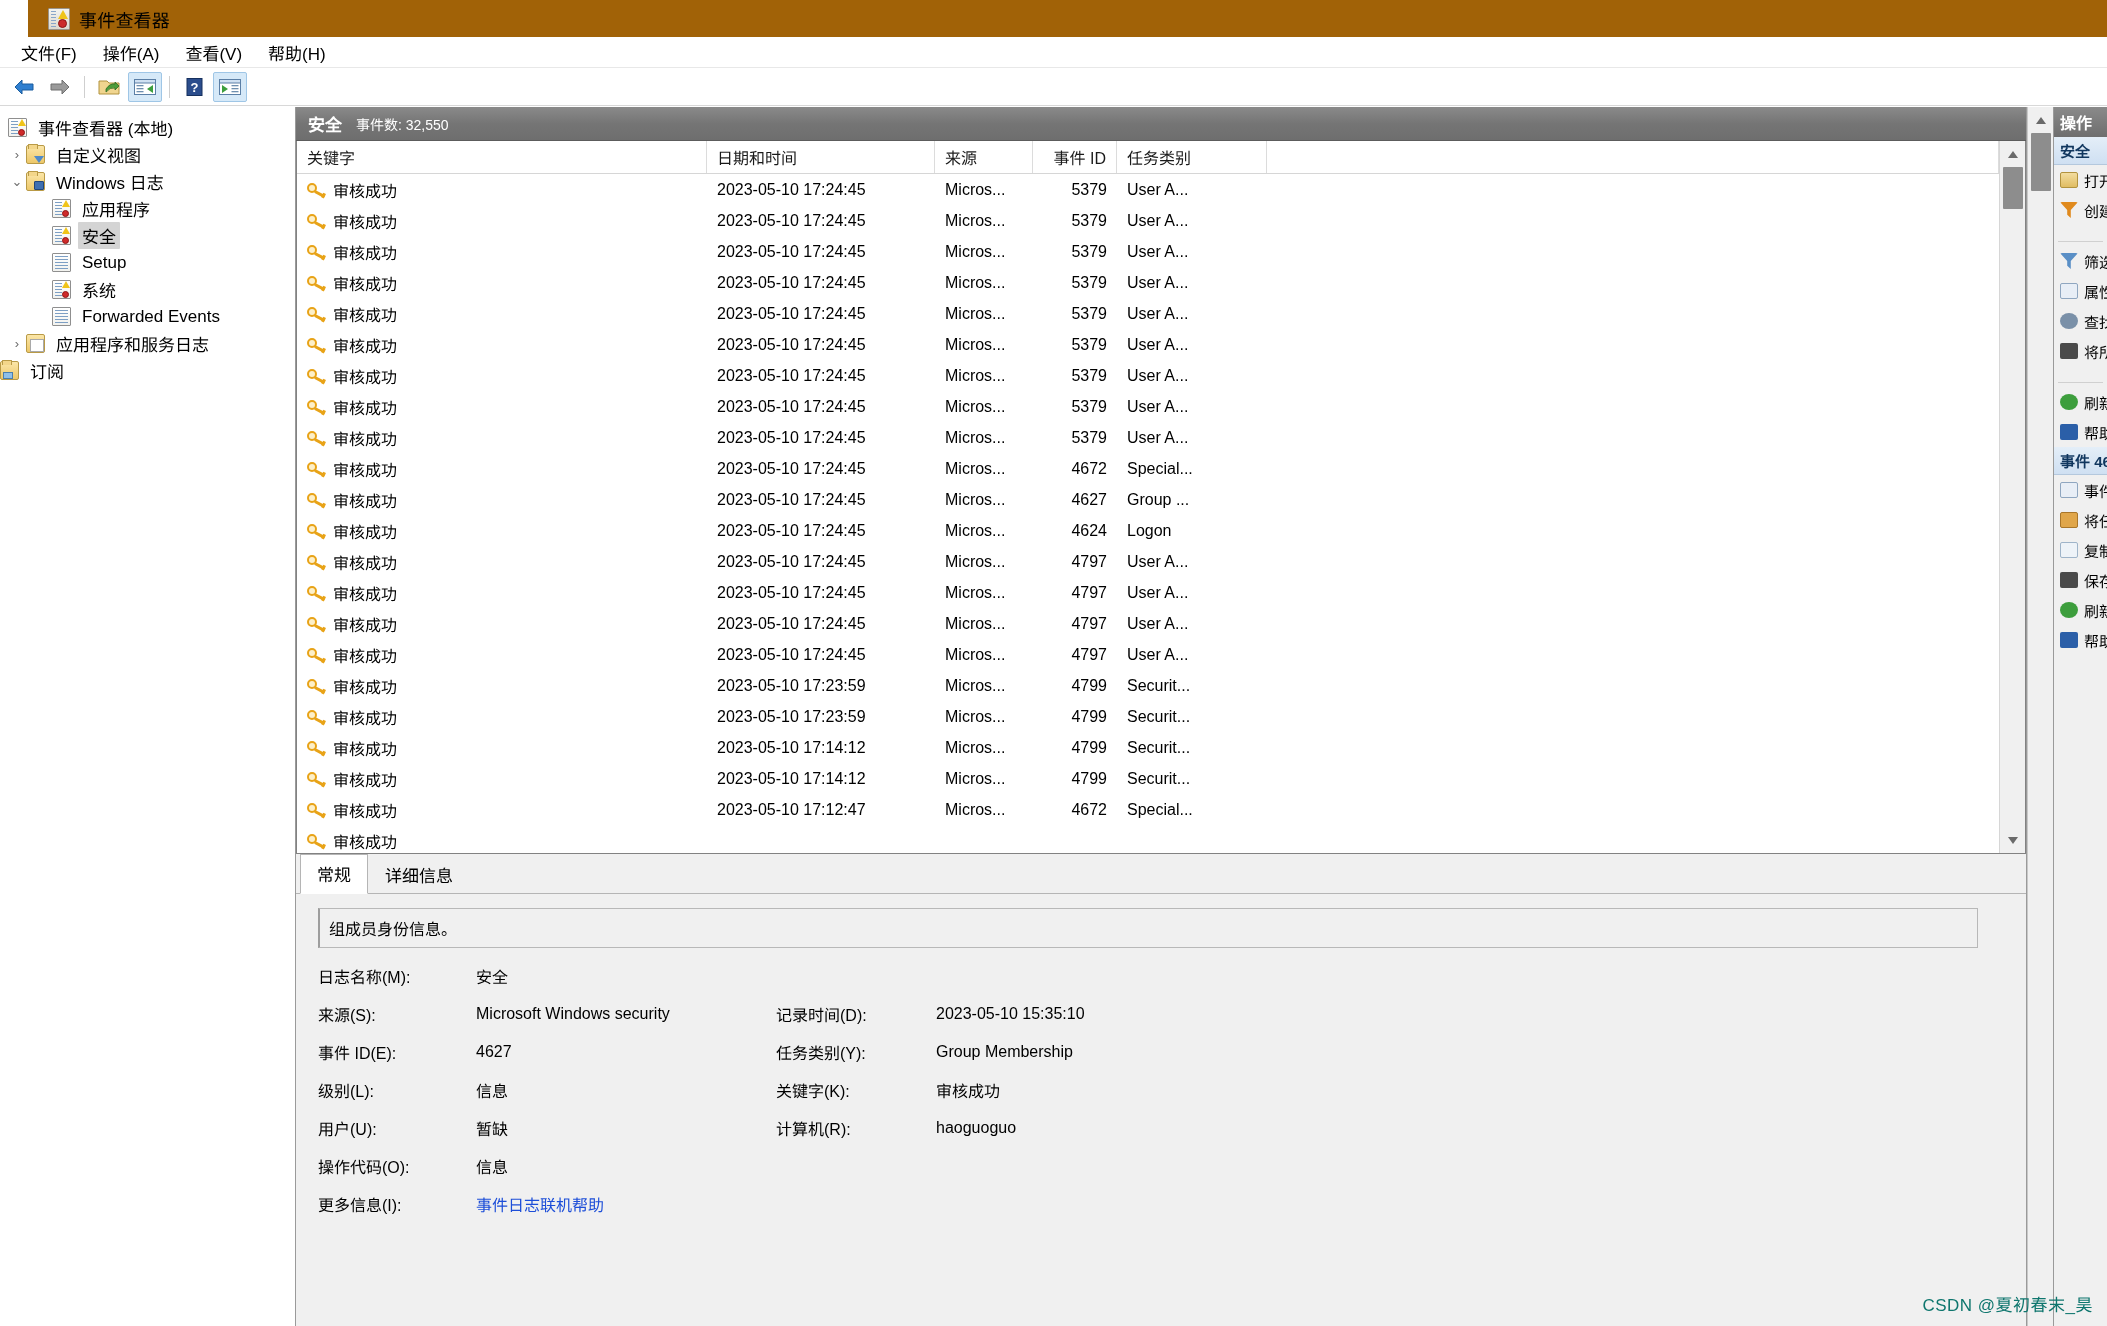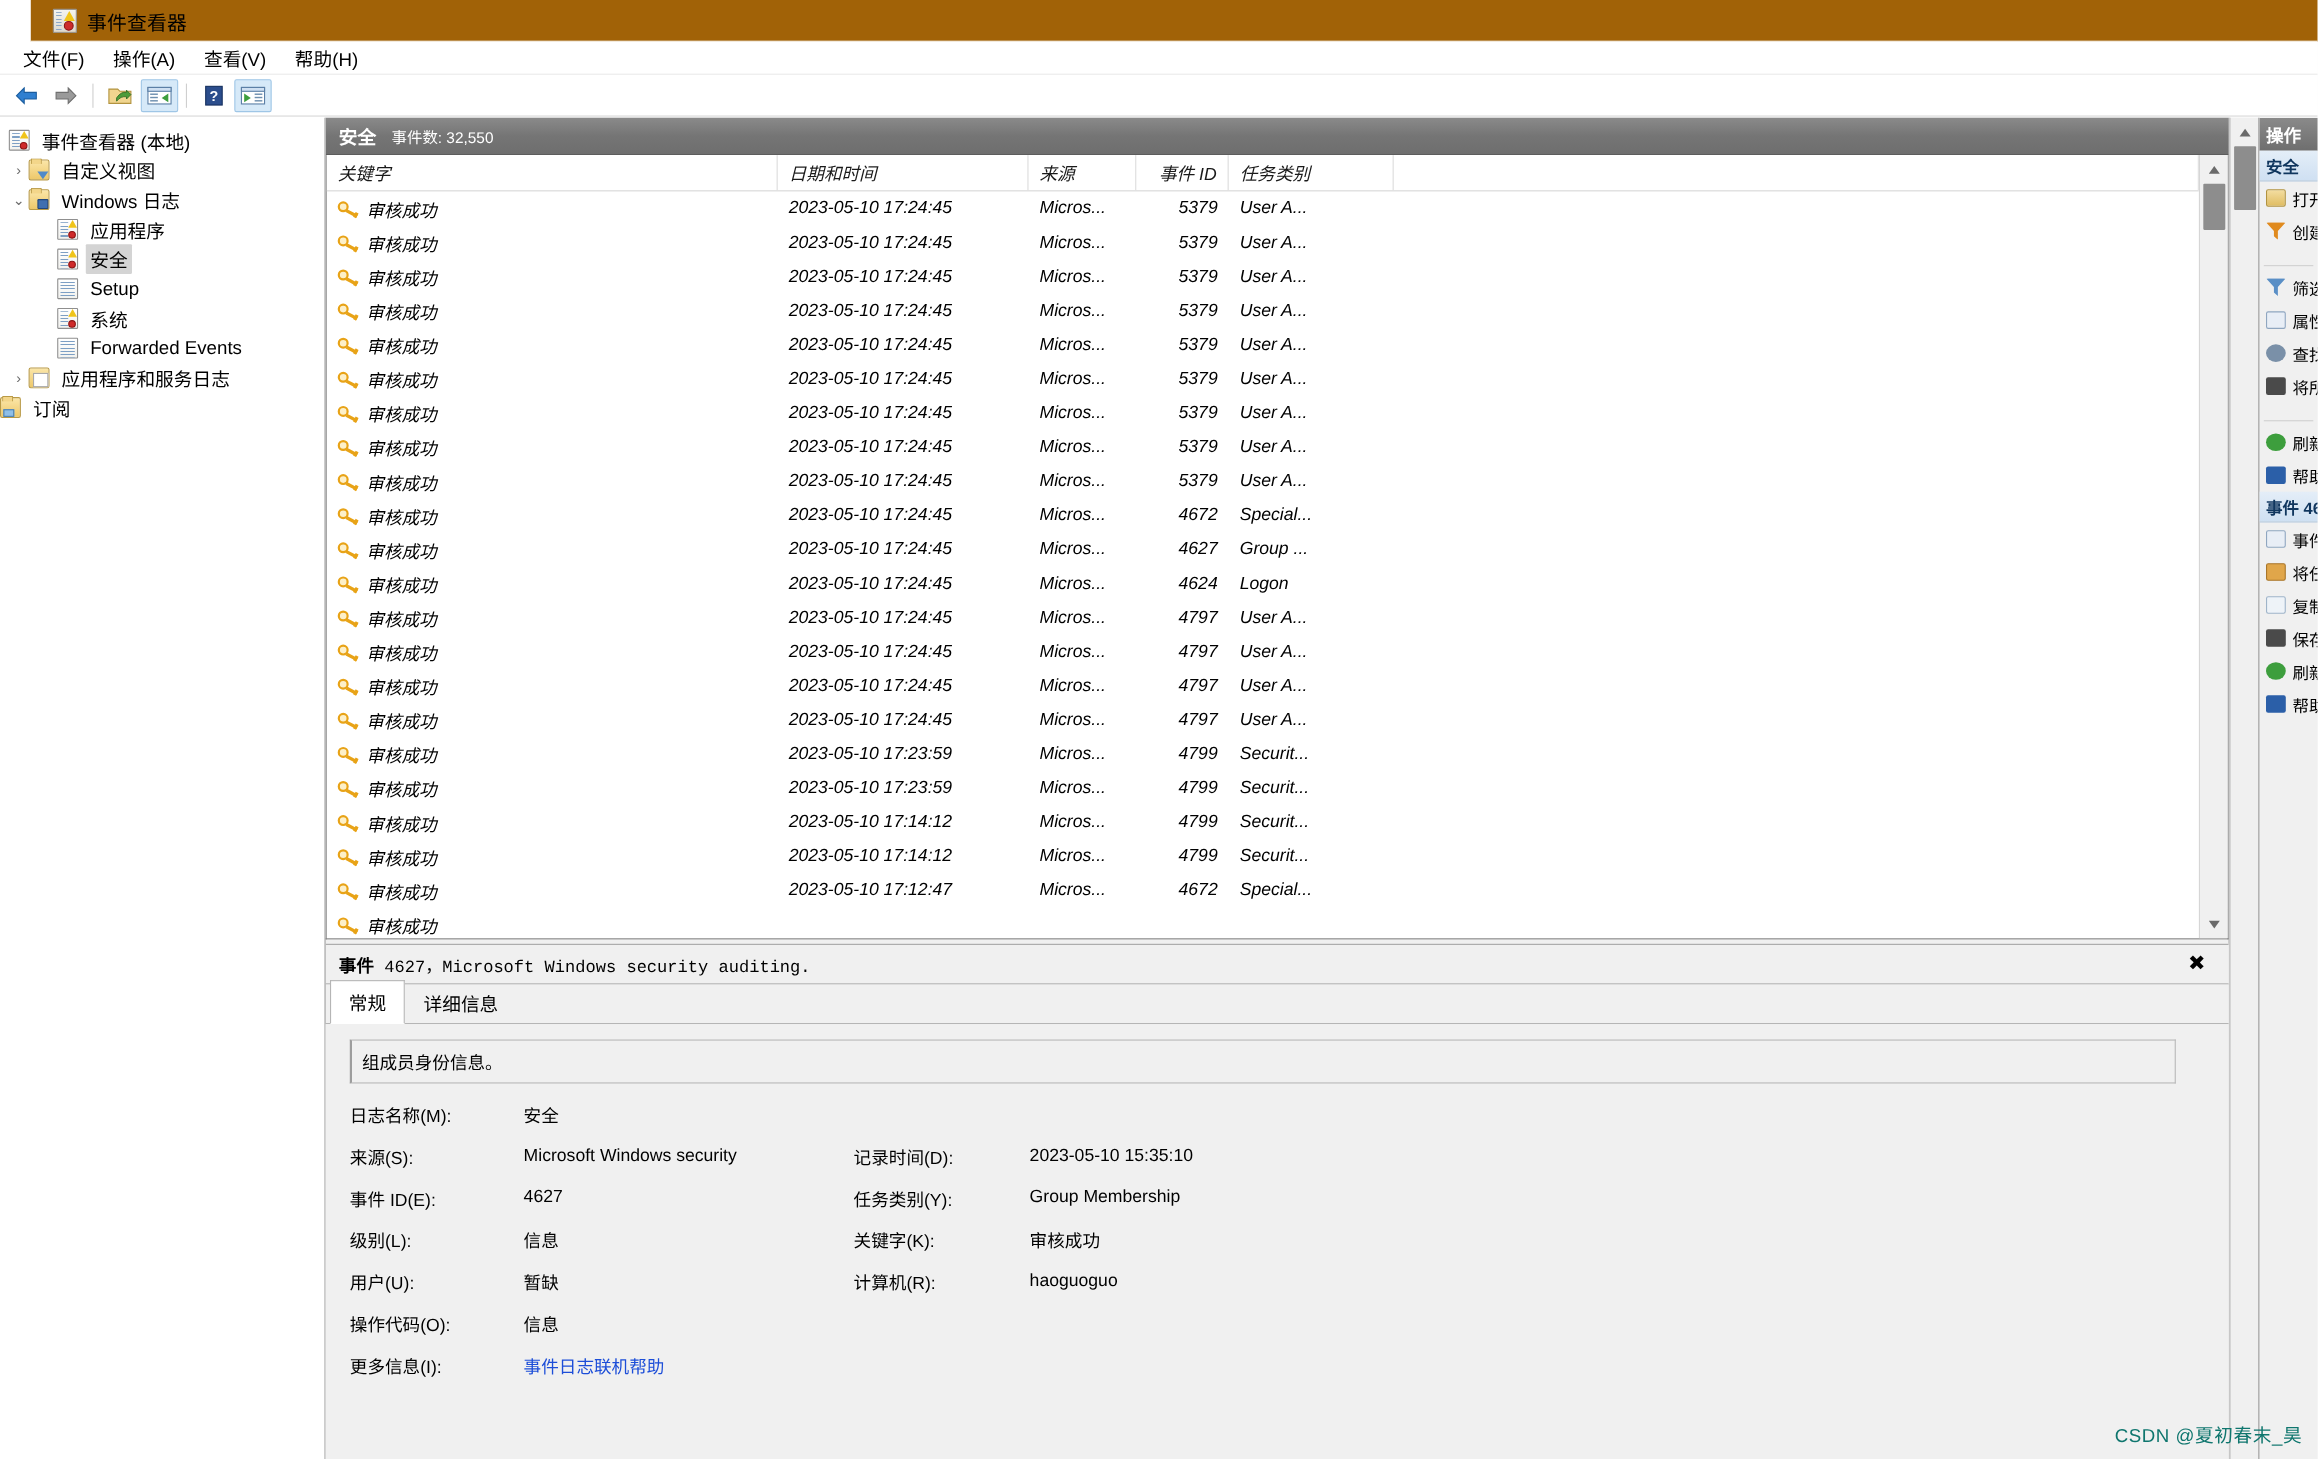--- a/index.html
+++ b/index.html
@@ -247,21 +247,20 @@
   .list-wrap {
     flex: 0 0 auto;
     height: 713px;
     display: flex;
     background: #ffffff;
     border: 1px solid #828282;
     border-top: none;
     margin: 0;
     position: relative;
     overflow: hidden;
-    font-style: italic;
   }
   .list-body-col {
     flex: 1 1 auto;
     min-width: 0;
     display: flex;
     flex-direction: column;
     overflow: hidden;
   }
 
   .col-headers {
@@ -1036,26 +1035,20 @@
         <div class="vs-track">
           <div class="vs-thumb"></div>
         </div>
         <div class="vs-btn">
             <span class="vs-arrow-dn"></span>
           </div>
       </div>
     </div>
 
     <div class="detail-pane">
-      <div class="detail-head">
-        <div class="detail-head-text">
-          <span class="dh-strong">事件</span><span> 4627，Microsoft Windows security auditing.</span>
-        </div>
-        <div class="close-x">✖</div>
-      </div>
 
       <div class="tabs">
         <div class="tab active">常规</div>
         <div class="tab">详细信息</div>
       </div>
 
       <div class="detail-body">
         <div class="desc-box">组成员身份信息。</div>
 
         <div class="fields">

